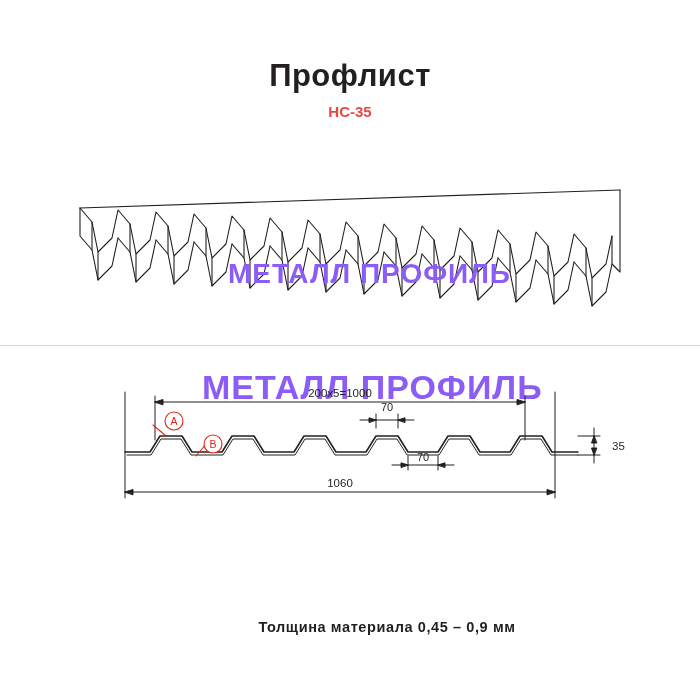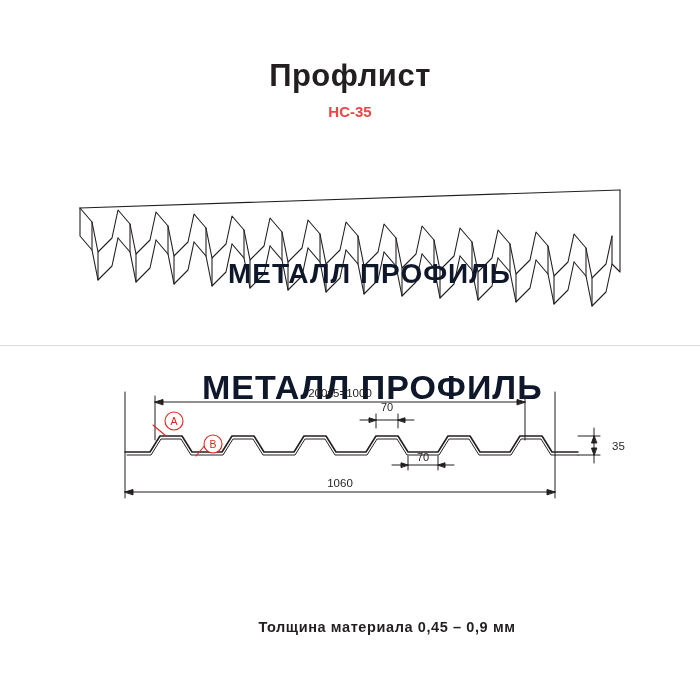--- a/index.html
+++ b/index.html
@@ -40,21 +40,21 @@
     width: 700px;
     text-align: center;
     font-size: 15px;
     font-weight: bold;
     color: #ef4444;
   }
 
   
   .watermark {
     position: absolute;
-    color: #0f172a;
+    color: #8b5cf6;
     font-weight: bold;
     letter-spacing: 1px;
     white-space: nowrap;
     user-select: none;
   }
   .wm1 {
     top: 258px;
     left: 228px;
     font-size: 28px;
   }

